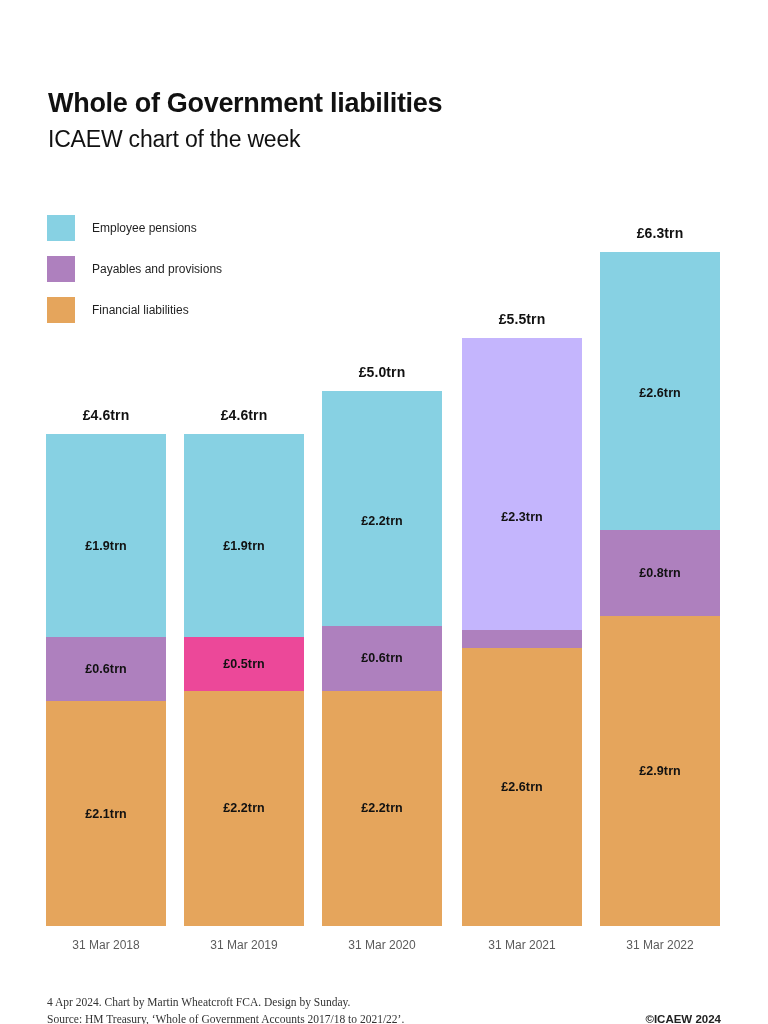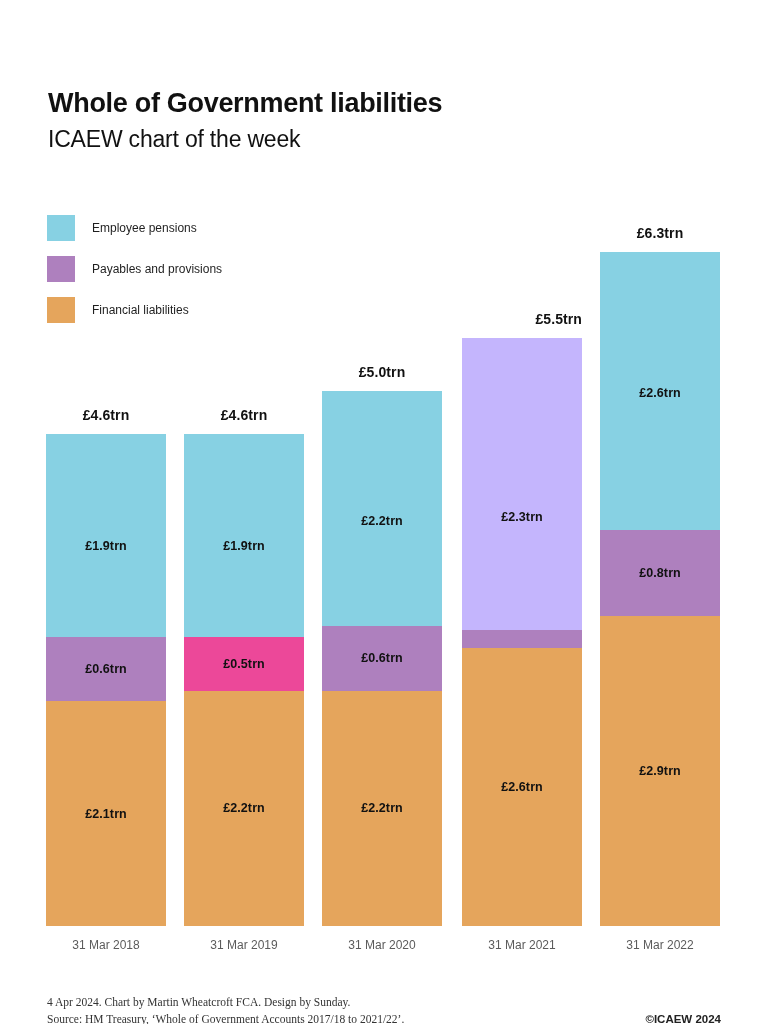--- a/index.html
+++ b/index.html
@@ -209,21 +209,21 @@
         <div class="seg" style="top: 601.8px; height: 278.2px; background: rgb(229, 165, 92);">
           <span class="seg-label">£2.6trn</span>
         </div>
         <div class="seg" style="top: 537.6px; height: 64.2px; background: rgb(174, 128, 190);">
           <span class="seg-label">£0.6trn</span>
         </div>
         <div class="seg" style="top: 291.5px; height: 292px; background: #c4b5fd; align-items: flex-end; text-align: center;">
           <span class="seg-label" style="margin-bottom: 106px;">£2.3trn</span>
         </div>
       </div>
-      <div class="total-label" style="left: 462px; top: 264.5px; text-align: right;">£5.5trn</div>
+      <div class="total-label" style="left: 462px; top: 264.5px;">£5.5trn</div>
       <div class="cat-label" style="left: 442px;">31 Mar 2021</div>
       <div class="bar-col" style="left: 600px; top: 0px; height: 880px;">
         <div class="seg" style="top: 569.7px; height: 310.3px; background: rgb(229, 165, 92);">
           <span class="seg-label">£2.9trn</span>
         </div>
         <div class="seg" style="top: 484.1px; height: 85.6px; background: rgb(174, 128, 190);">
           <span class="seg-label">£0.8trn</span>
         </div>
         <div class="seg" style="top: 205.9px; height: 278.2px; background: rgb(135, 209, 227); align-items: flex-end;">
           <span class="seg-label" style="margin-bottom: 130px;">£2.6trn</span>

